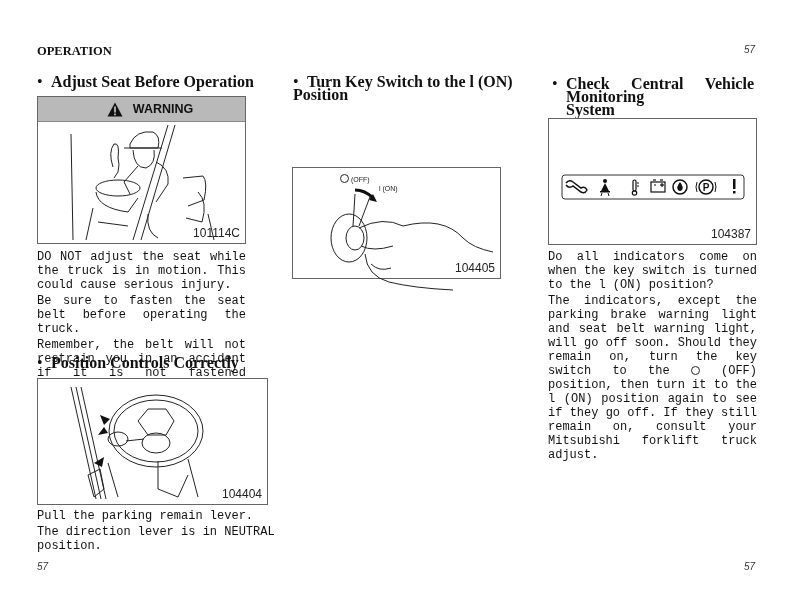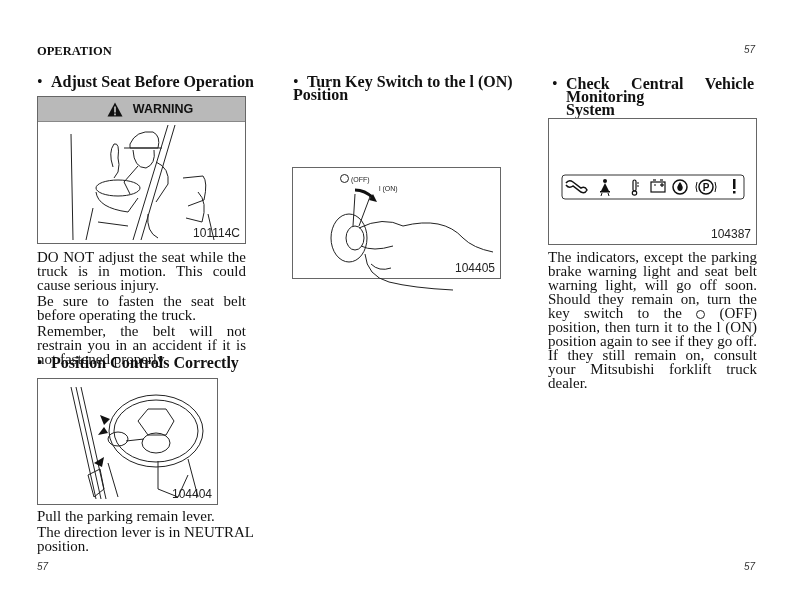--- a/index.html
+++ b/index.html
@@ -2,21 +2,21 @@
 <html><head>
 <meta charset="utf-8">
 <style>
   html, body { margin: 0; padding: 0; background: #ffffff; }
   body { width: 792px; height: 612px; position: relative; overflow: hidden; font-family: "Liberation Serif", serif; color: #111; }
   .abs { position: absolute; }
   .section-title { font-family: "Liberation Serif", serif; font-weight: bold; font-size: 12.5px; }
   .page-num { font-family: "Liberation Sans", sans-serif; font-size: 10px; color: #333; font-style: italic; }
   .heading { font-weight: bold; font-size: 16px; line-height: 13px; }
   .heading .bullet { display: inline-block; width: 14px; font-weight: normal; }
-  .para { font-size: 15px; line-height: 14px; text-align: justify; }
+  .para { font-size: 12px; line-height: 14px; text-align: justify; font-family: Liberation Mono, monospace; }
   .para p { margin: 0 0 2px 0; }
   .figure { border: 1px solid #666; background: #fff; box-sizing: border-box; }
   .fig-id { position: absolute; right: 5px; bottom: 3px; font-family: "Liberation Sans", sans-serif; font-size: 12px; color: #222; }
   .warn-bar { background: #b9b9b9; height: 24px; border-bottom: 1px solid #888; display: flex; align-items: center; justify-content: center; font-family: "Liberation Sans", sans-serif; font-weight: bold; font-size: 12.5px; padding-left: 17px; }
   .warn-bar svg { margin-right: 10px; }
   .lbl { font-family: "Liberation Sans", sans-serif; font-size: 7px; color: #222; }
   .circle-glyph { display: inline-block; width: 9px; height: 9px; border: 1px solid #222; border-radius: 50%; vertical-align: -1px; box-sizing: border-box; }
 </style>
 </head>
 <body>
@@ -64,21 +64,21 @@
 <div class="abs para" style="left:37px; top:250px; width:209px;">
   <p>DO NOT adjust the seat while the truck is in motion. This could cause serious injury.</p>
   <p>Be sure to fasten the seat belt before operating the truck.</p>
   <p>Remember, the belt will not restrain you in an accident if it is not fastened properly.</p>
 </div>
 
 <div class="abs heading" style="left:37px; top:356px; width:220px;">
   <span class="bullet">•</span><span>Position Controls Correctly</span>
 </div>
 
-<div class="abs figure" style="left:37px; top:378px; width:181px; height:127px;text-align:right;">
+<div class="abs figure" style="left:37px; top:378px; width:231px; height:127px;text-align:right;">
   <svg width="207" height="125" viewBox="0 0 207 125" style="display:block;">
     <g fill="none" stroke="#222" stroke-width="1">
       <line x1="33" y1="8" x2="58" y2="120"></line>
       <line x1="38" y1="8" x2="63" y2="120"></line>
       <line x1="43" y1="8" x2="68" y2="120"></line>
       <ellipse cx="118" cy="52" rx="47" ry="36"></ellipse>
       <ellipse cx="118" cy="52" rx="42" ry="31"></ellipse>
       <path d="M100 42 L110 30 L128 30 L136 42 L128 56 L110 56 Z"></path>
       <ellipse cx="118" cy="64" rx="14" ry="10"></ellipse>
       <ellipse cx="80" cy="60" rx="10" ry="7"></ellipse>
@@ -178,21 +178,22 @@
     </g>
     <g fill="#111">
       <rect x="184" y="60" width="2.5" height="10"></rect>
       <rect x="184" y="72" width="2.5" height="2.5"></rect>
     </g>
   </svg>
   <span class="fig-id">104387</span>
 </div>
 
 <div class="abs para" style="left:548px; top:250px; width:209px;">
+  <p>Do all indicators come on when the key switch is turned to the l (ON) position?</p>
   <p>
     <span>The indicators, except the parking brake warning light and seat belt warning light, will go off soon. Should they remain on, turn the key switch to the</span>
     <span class="circle-glyph"></span>
-    <span>(OFF) position, then turn it to the l (ON) position again to see if they go off. If they still remain on, consult your Mitsubishi forklift truck dealer.</span>
+    <span>(OFF) position, then turn it to the l (ON) position again to see if they go off. If they still remain on, consult your Mitsubishi forklift truck adjust.</span>
   </p>
 </div>
 
 <div class="abs page-num" style="left:37px; top:561px;">57</div>
 <div class="abs page-num" style="left:744px; top:561px;">57</div>
 
 </body></html>

